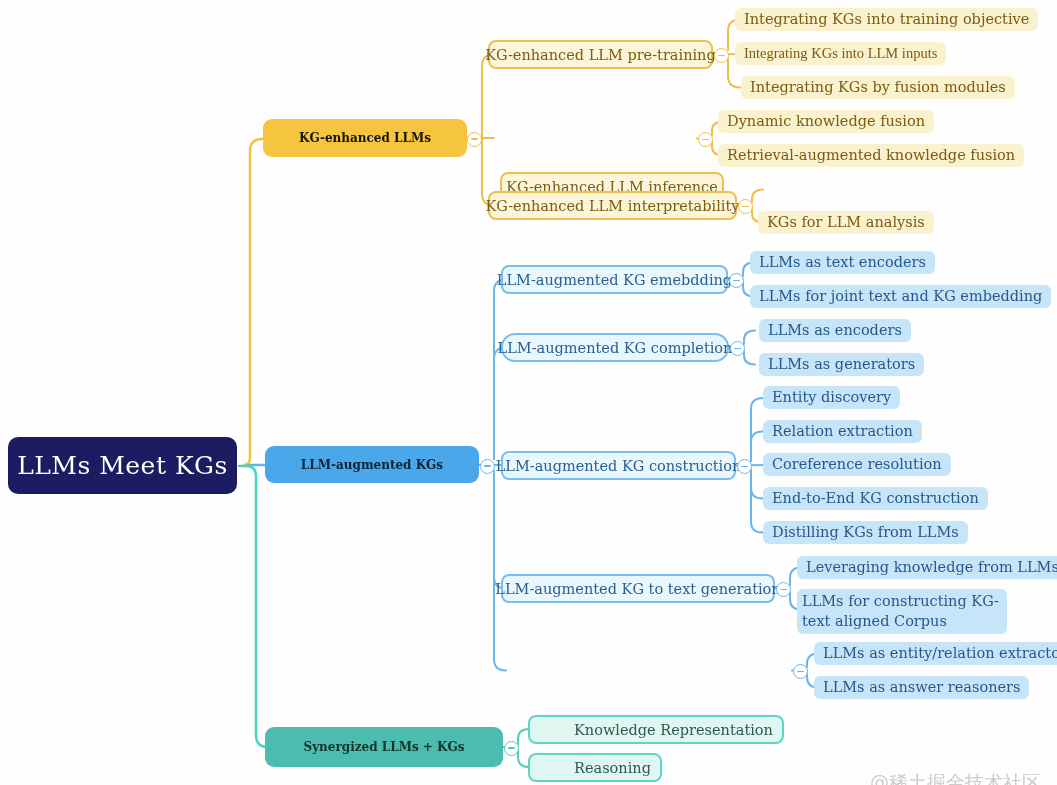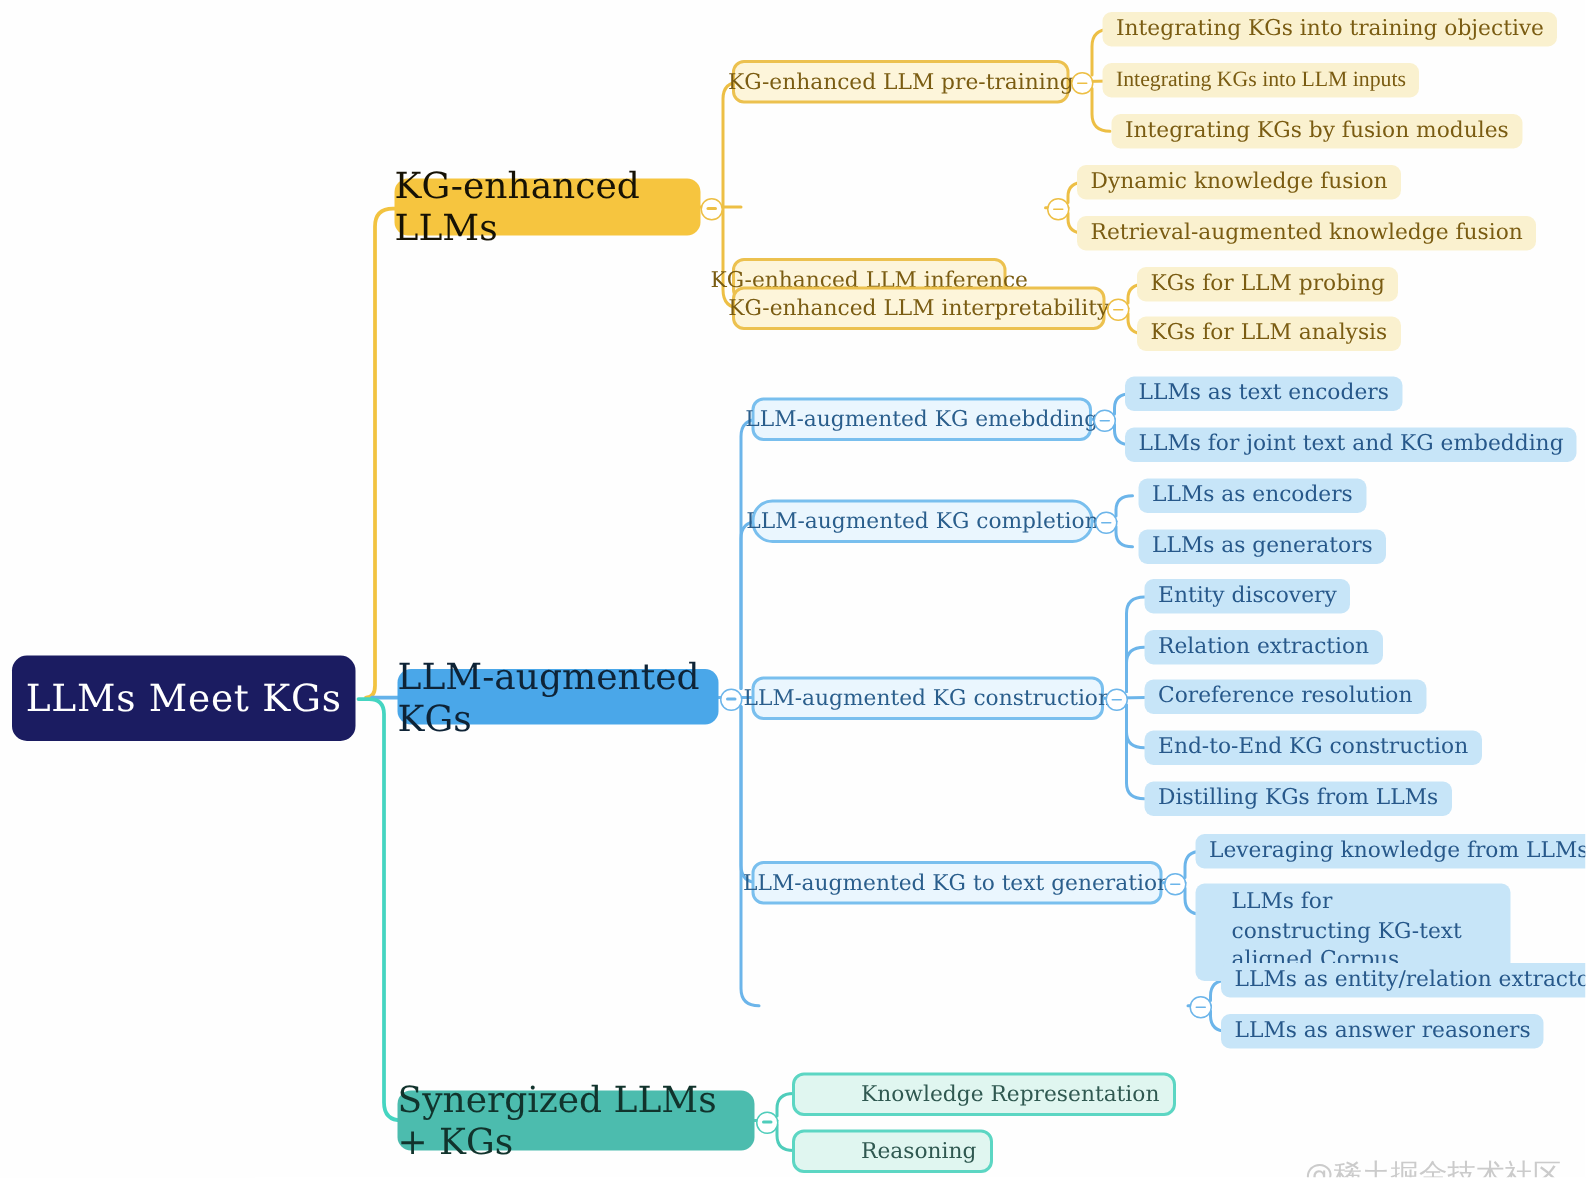--- a/index.html
+++ b/index.html
@@ -6,37 +6,37 @@
   #canvas{
     position:relative;width:1057px;height:785px;background:#fefefe;overflow:hidden;
     font-family:"DejaVu Serif", serif;
   }
   #wires{position:absolute;left:0;top:0;z-index:1;}
   .node{position:absolute;box-sizing:border-box;display:flex;align-items:center;z-index:2;}
   .root-node{
     background:#1b1c61;color:#ffffff;border-radius:10px;font-size:25px;
     justify-content:center;letter-spacing:.5px;
   }
-  .main{border-radius:9px;font-weight:normal;font-size:24px;justify-content:center;color:#161205;}
+  .main{border-radius:9px;font-weight:bold;font-size:12px;justify-content:center;color:#161205;}
   .main.yellow{background:#f6c53f;}
   .main.blue{background:#4aa7e9;color:#0e2336;}
   .main.teal{background:#4cbcae;color:#11332c;}
   .sub{
     height:29px;border-radius:8px;font-size:14.5px;padding:0 9px;border:2px solid;
     justify-content:center;white-space:nowrap;
   }
   .sub.yellow{background:#fdf5da;border-color:#ecc14f;color:#7a5c12;}
   .sub.blue{background:#eaf6fe;border-color:#79bfee;color:#2a5e8c;}
   .sub.teal{background:#e0f6f0;border-color:#5cd6c3;color:#2f5850;height:29px;padding-left:44px;}
   .leaf{
     height:23px;border-radius:6px;font-size:14.5px;padding:0 9px;white-space:nowrap;line-height:23px;
   }
   .leaf.yellow{background:#faf1cf;color:#7a5c12;}
   .leaf.blue{background:#c7e5f8;color:#27588a;}
-  .leaf.multiline{white-space:normal;height:auto;width:210px;line-height:1.35;padding:3px 24px;}
+  .leaf.multiline{white-space:normal;height:auto;width:210px;line-height:1.35;padding:3px 5px;}
   .toggle{
     position:absolute;width:13px;height:13px;border-radius:50%;background:#ffffff;
     border:1.5px solid;display:flex;align-items:center;justify-content:center;z-index:3;
   }
   .toggle .minus{width:7px;height:1.5px;border-radius:1px;}
   .toggle.yellow{border-color:#edbf45;} .toggle.yellow .minus{background:#edbf45;}
   .toggle.blue{border-color:#6cb5ea;} .toggle.blue .minus{background:#6cb5ea;}
   .toggle.teal{border-color:#4fcdbb;} .toggle.teal .minus{background:#4fcdbb;}
   .watermark{position:absolute;left:870px;top:742px;font-size:19px;color:#cbcbcb;
     font-family:"DejaVu Sans", sans-serif;z-index:2;margin-top:28px;}
@@ -112,29 +112,28 @@
     </g>
   </svg>
 
   <div class="node root-node" style="left:8px;top:437px;width:229px;height:57px;">LLMs Meet KGs</div>
 
   <div class="node main yellow" style="left:263px;top:119px;width:204px;height:38px;">KG-enhanced LLMs</div>
   <div class="node main blue" style="left:265px;top:446px;width:214px;height:37px;">LLM-augmented KGs</div>
   <div class="node main teal" style="left:265px;top:727px;width:238px;height:40px;">Synergized LLMs + KGs</div>
 
   <div class="node sub yellow" style="left:488px;top:40px;width:225px;">KG-enhanced LLM pre-training</div>
-  <div class="node sub yellow" style="left:488px;top:124px;width:183px;margin-top:48px;">KG-enhanced LLM inference</div>
+  <div class="node sub yellow" style="left:500px;top:124px;width:224px;margin-top:48px;">KG-enhanced LLM inference</div>
   <div class="node sub yellow" style="left:488px;top:191px;width:249px;">KG-enhanced LLM interpretability</div>
 
   <div class="node leaf yellow" style="left:735px;top:8px;">Integrating KGs into training objective</div>
   <div class="node leaf yellow" style="left:735px;top:42px;font-family:Liberation Serif, serif;">Integrating KGs into LLM inputs</div>
   <div class="node leaf yellow" style="left:741px;top:76px;">Integrating KGs by fusion modules</div>
   <div class="node leaf yellow" style="left:718px;top:110px;">Dynamic knowledge fusion</div>
   <div class="node leaf yellow" style="left:718px;top:144px;">Retrieval-augmented knowledge fusion</div>
-  <div class="node leaf yellow" style="left:758px;top:178px;">KGs for LLM probing</div>
   <div class="node leaf yellow" style="left:758px;top:211px;">KGs for LLM analysis</div>
 
   <div class="node sub blue" style="left:501px;top:265px;width:227px;">LLM-augmented KG emebdding</div>
   <div class="node sub blue" style="left:501px;top:333px;width:228px;border-radius:14px;">LLM-augmented KG completion</div>
   <div class="node sub blue" style="left:501px;top:451px;width:235px;">LLM-augmented KG construction</div>
   <div class="node sub blue" style="left:501px;top:574px;width:274px;">LLM-augmented KG to text generation</div>
 
   <div class="node leaf blue" style="left:750px;top:251px;">LLMs as text encoders</div>
   <div class="node leaf blue" style="left:750px;top:285px;">LLMs for joint text and KG embedding</div>
   <div class="node leaf blue" style="left:759px;top:319px;">LLMs as encoders</div>

